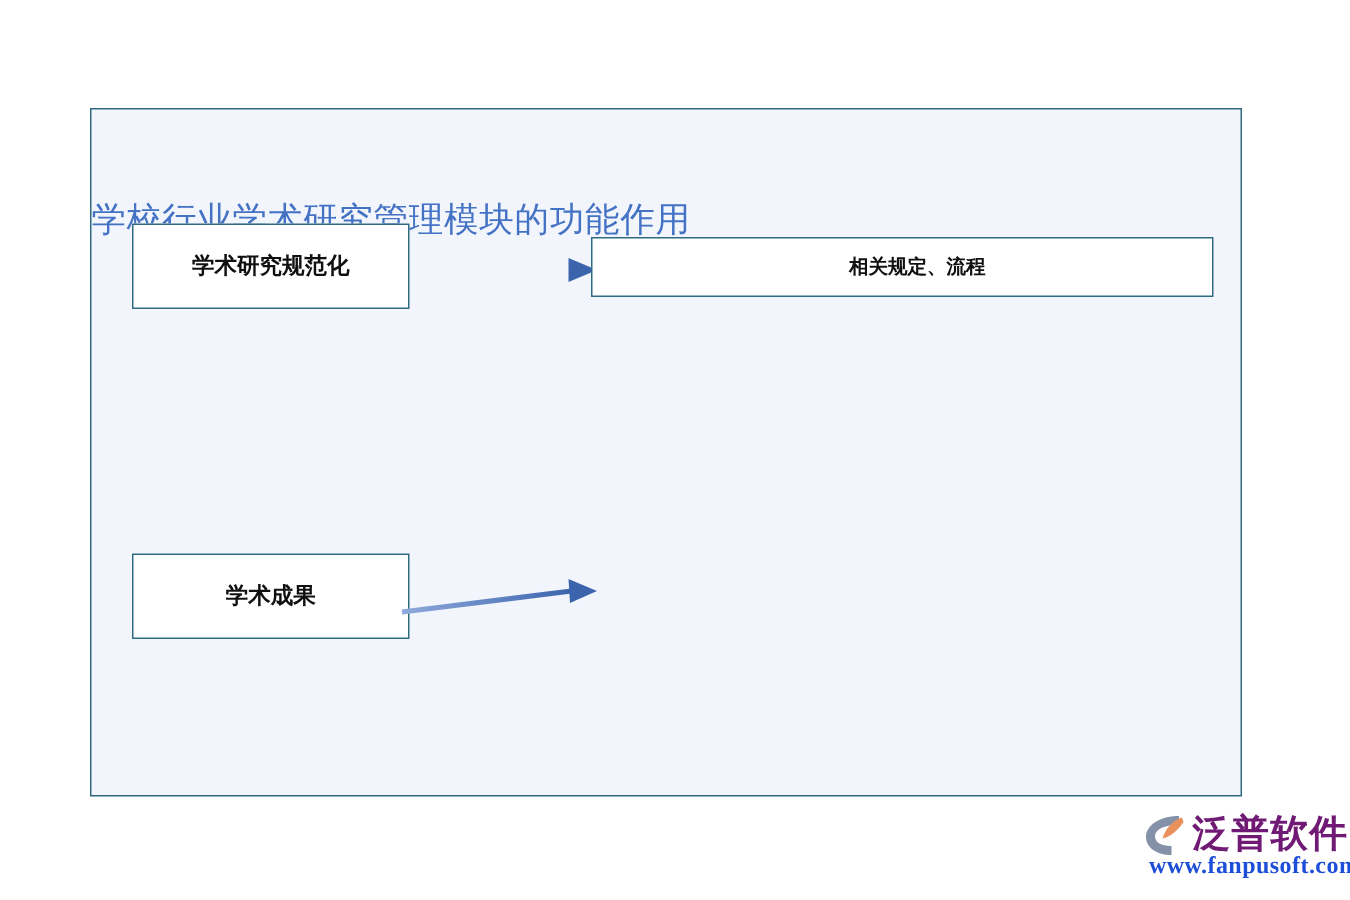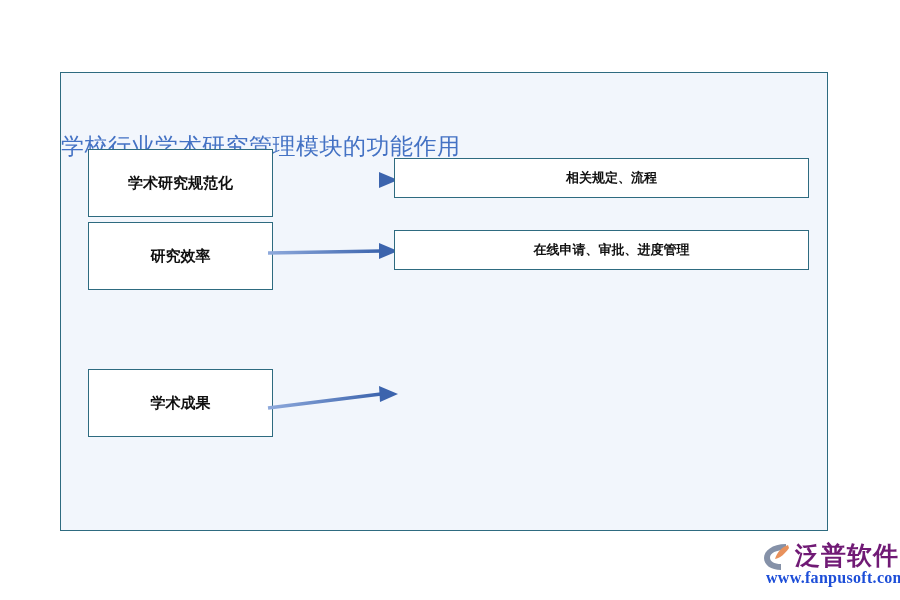--- a/index.html
+++ b/index.html
@@ -46,21 +46,21 @@
     left: 0;
     width: 100%;
     height: 57px;
   }
 
   .cause-box {
     position: absolute;
     left: 27px;
     top: 0;
     width: 185px;
-    height: 68px;
+    height: 57px;
     box-sizing: border-box;
     border: 1.3px solid #2e6b80;
     background: #ffffff;
     display: flex;
     align-items: center;
     justify-content: center;
     font-size: 15px;
     font-weight: bold;
     color: #101010;
   }
@@ -148,36 +148,20 @@
         </defs>
         <g transform="translate(0,0)">
           <line x1="1" y1="31" x2="114" y2="31" stroke="url(#ag1)" stroke-width="3.4"></line>
           <polygon points="112,23 131,31 112,39" fill="#3c64ad"></polygon>
         </g>
       </svg>
     </div>
     <div class="effect-box" style="top:9px;">相关规定、流程</div>
   </div>
 
-  <div class="flow-row" style="top:149px;">
-    <div class="cause-box">研究效率</div>
-    <div class="arrow-wrap">
-      <svg viewBox="0 0 135 57" xmlns="http://www.w3.org/2000/svg">
-        <defs>
-          <linearGradient id="ag2" x1="0" y1="0" x2="1" y2="0">
-            <stop offset="0" stop-color="#8faadc"></stop>
-            <stop offset="1" stop-color="#3c64ad"></stop>
-          </linearGradient>
-        </defs>
-        <line x1="1" y1="31" x2="114" y2="29" stroke="url(#ag2)" stroke-width="3.4"></line>
-        <polygon points="112,21 131,29 112,37" fill="#3c64ad"></polygon>
-      </svg>
-    </div>
-    <div class="effect-box" style="top:8px;">在线申请、审批、进度管理</div>
-  </div>
 
 
   <div class="flow-row" style="top:296px;font-family:Liberation Mono, monospace;">
     <div class="cause-box">学术成果</div>
     <div class="arrow-wrap">
       <svg viewBox="0 0 135 57" xmlns="http://www.w3.org/2000/svg">
         <defs>
           <linearGradient id="ag4" x1="0" y1="0" x2="1" y2="0">
             <stop offset="0" stop-color="#8faadc"></stop>
             <stop offset="1" stop-color="#3c64ad"></stop>

